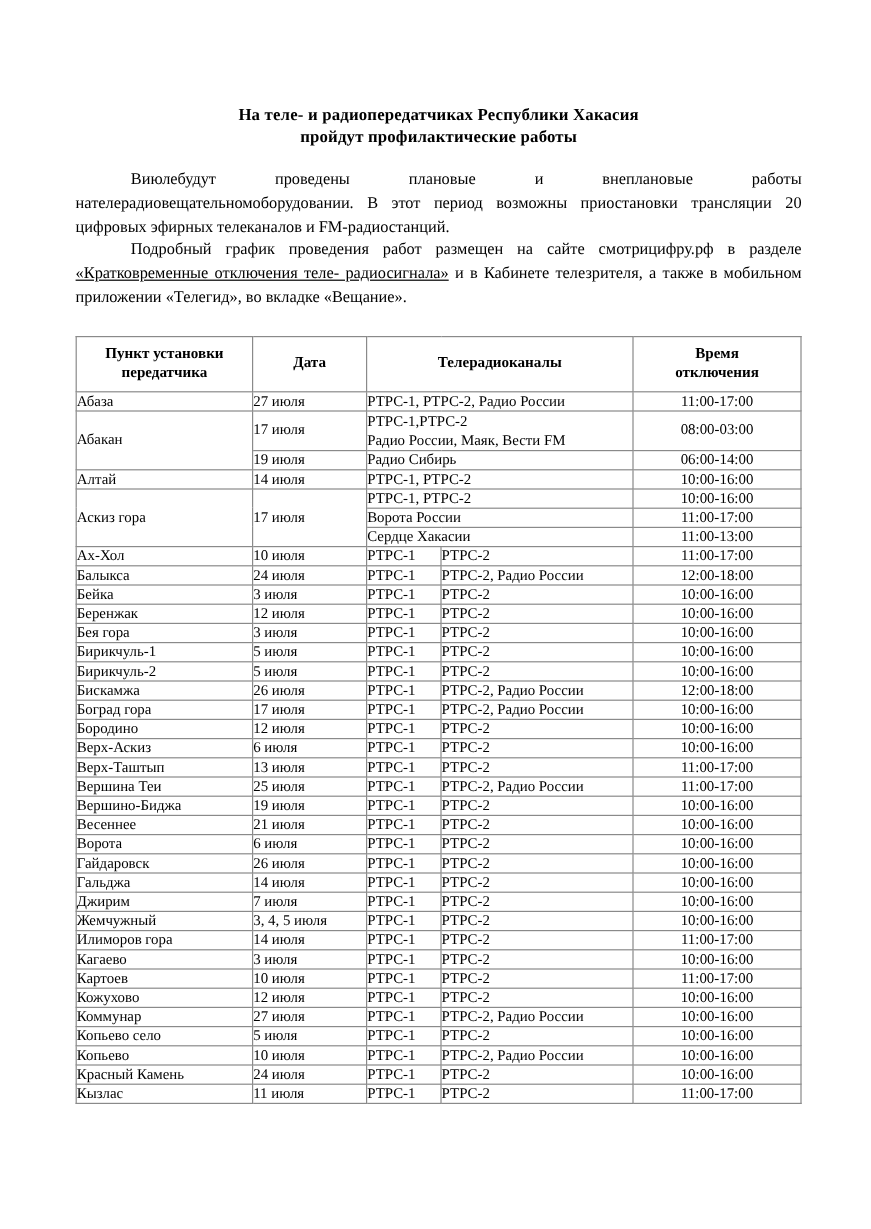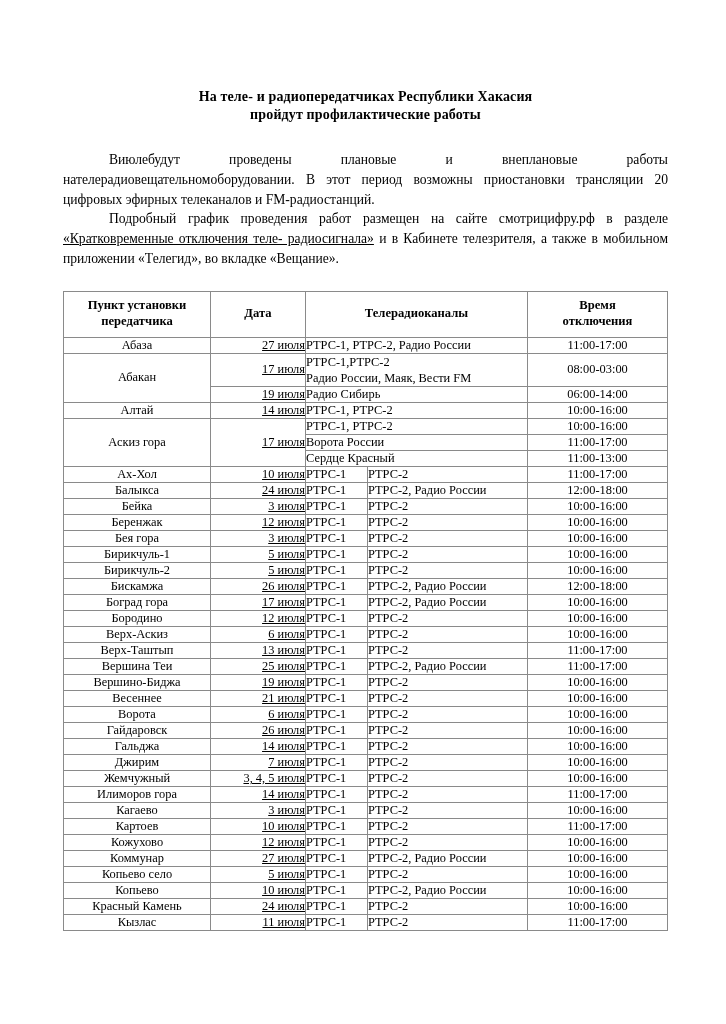--- a/index.html
+++ b/index.html
@@ -38,21 +38,21 @@
 
   
   .para {
     font-size: 13.6px;
     line-height: 1.46;
     text-align: justify;
     text-justify: inter-word;
     margin: 0;
     text-indent: 46px;
   }
-  .para.first { margin-top: 25px; }
+  .para.first { margin-top: 14px; }
   .para.second { }
   .para .u {
     text-decoration: underline;
   }
 
   
   .tbl-wrap { padding: 0 38px 0 63px; margin-top: 22px; }
   table.sched {
     border-collapse: collapse;
     width: 604px;
@@ -72,27 +72,26 @@
     line-height: 1.26;
     padding: 6px 3px 7px 3px;
   }
   .c-point   { width: 147px; }
   .c-date    { width: 95px; }
   .c-ch1     { width: 62px; }
   .c-ch2     { width: 160px; }
   .c-time    { width: 140px; }
 
   td.point {
-    text-align: center;
+    text-align: left;
     padding: 2px 4px 2px 10px;
   }
   td.date {
-    text-align: right;
+    text-align: left;
     padding: 2px 4px;
-    text-decoration: underline;
   }
   td.ch {
     text-align: left;
     padding: 2px 4px 2px 7px;
   }
   td.ch-r {
     text-align: left;
     padding: 2px 4px 2px 4px;
   }
   td.time {
@@ -180,21 +179,21 @@
             <td class="point" rowspan="3">Аскиз гора</td>
             <td class="date" rowspan="3">17 июля</td>
             <td class="ch" colspan="2">РТРС-1, РТРС-2</td>
             <td class="time">10:00-16:00</td>
           </tr>
           <tr>
             <td class="ch" colspan="2">Ворота России</td>
             <td class="time">11:00-17:00</td>
           </tr>
           <tr>
-            <td class="ch" colspan="2">Сердце Красный</td>
+            <td class="ch" colspan="2">Сердце Хакасии</td>
             <td class="time">11:00-13:00</td>
           </tr>
           <tr>
             <td class="point">Ах-Хол</td>
             <td class="date">10 июля</td>
             <td class="ch-r">РТРС-1</td>
             <td class="ch">РТРС-2</td>
             <td class="time">11:00-17:00</td>
           </tr>
           <tr>

